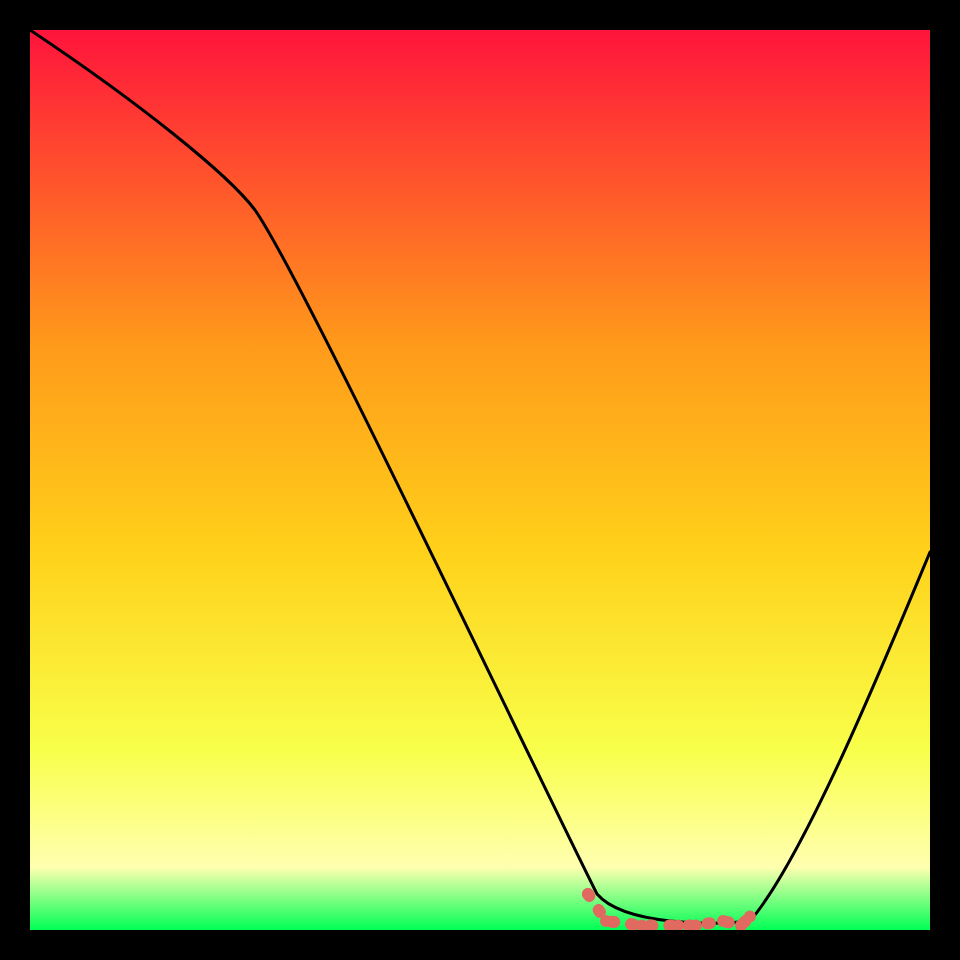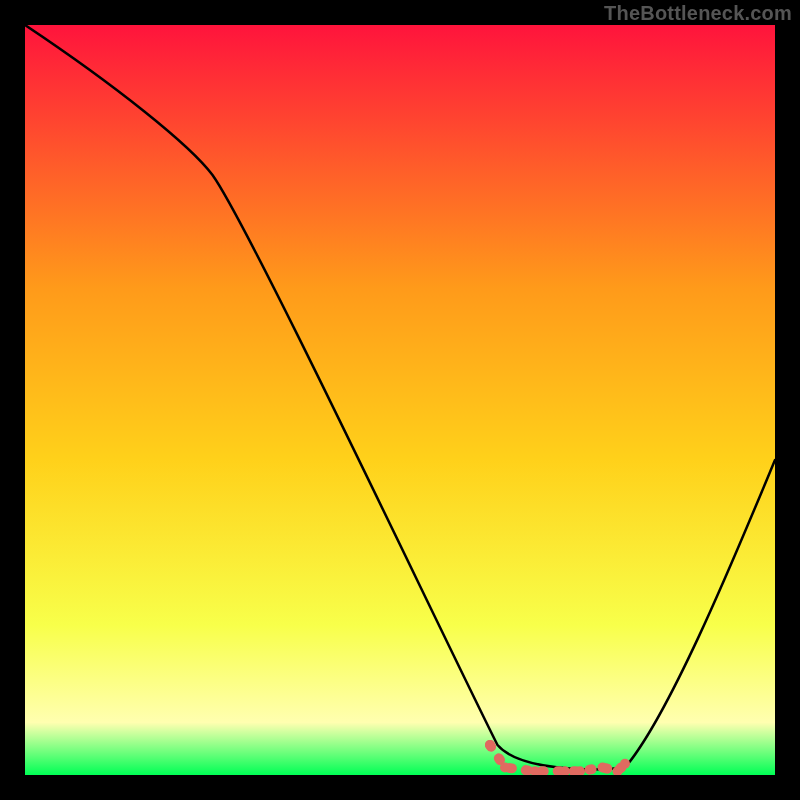--- a/index.html
+++ b/index.html
@@ -35,21 +35,20 @@
     height: 750px;
   }
   svg {
     display: block;
   }
 </style>
 </head>
 <body>
 
 <div class="wrap">
-  <div class="watermark">TheBottleneck.com</div>
   <div class="plot">
     <svg id="svg" width="750" height="750" viewBox="0 0 750 750">
       <defs>
         <linearGradient id="bg" x1="0" y1="0" x2="0" y2="1">
           <stop id="g0" offset="0%" stop-color="#ff143c"></stop>
           <stop id="g1" offset="35%" stop-color="#ff9a1a"></stop>
           <stop id="g2" offset="58%" stop-color="#ffd11a"></stop>
           <stop id="g3" offset="80%" stop-color="#f8ff4a"></stop>
           <stop id="g4" offset="93%" stop-color="#ffffb0"></stop>
           <stop id="g5" offset="100%" stop-color="#00ff55"></stop>

